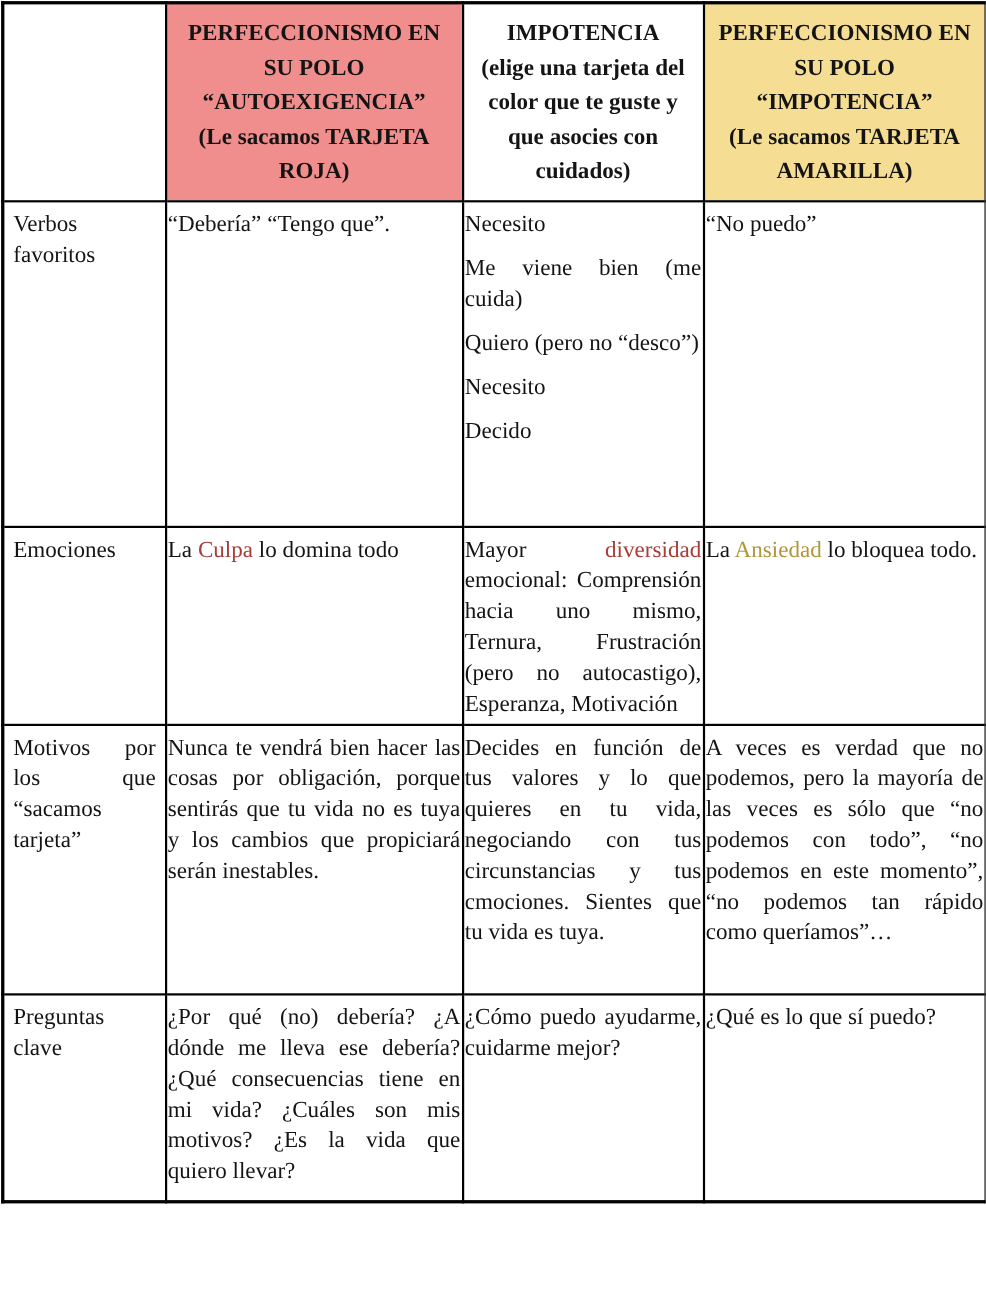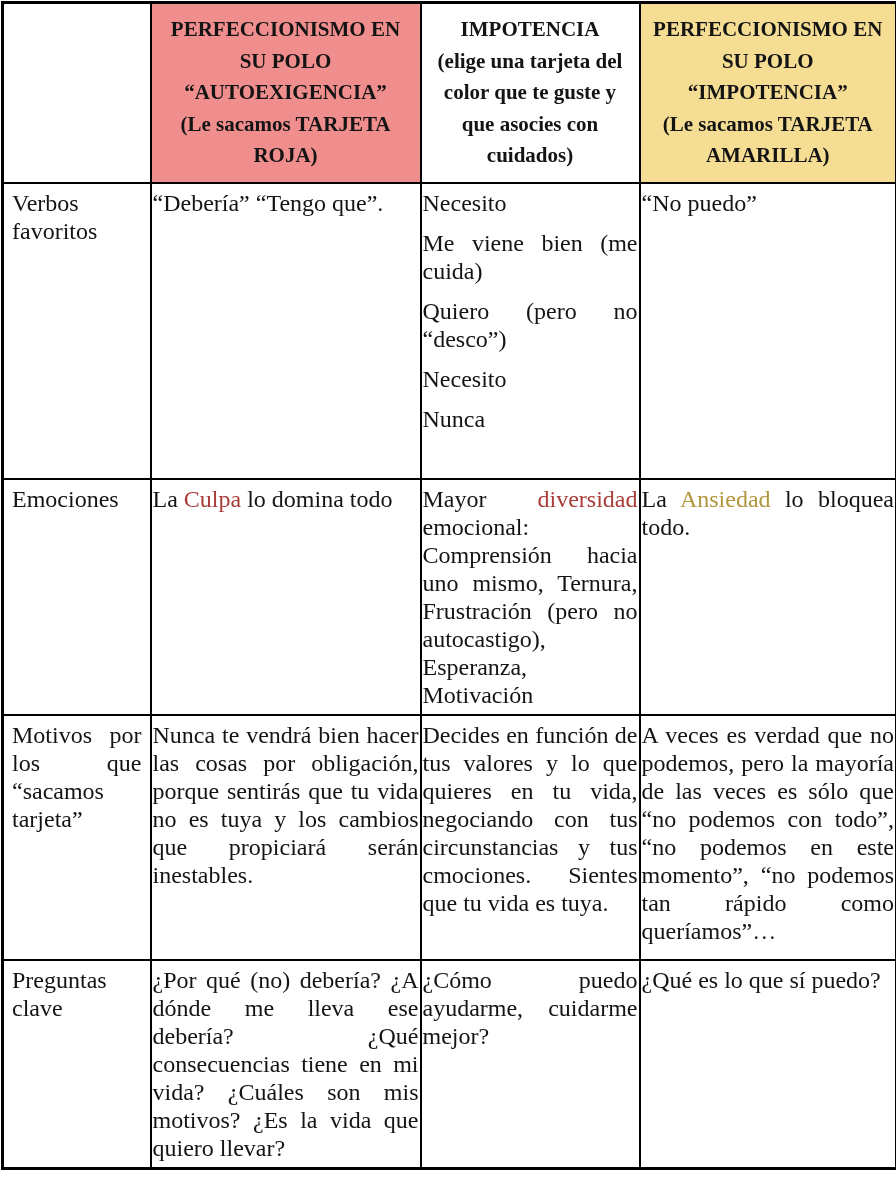--- a/index.html
+++ b/index.html
@@ -48,21 +48,21 @@
     line-height:1.5;
     text-align:center;
     vertical-align:middle;
     padding:4px 9px;
   }
   th.hdr-pink{background:var(--autoexigencia-bg);}
   th.hdr-yellow{background:var(--impotencia-bg);font-family:Liberation Serif, serif;}
   th.hdr-white{background:var(--page-bg);}
   .hdr-sub{}
   td.cell, td.label-cell{
-    font-size:24px;
+    font-size:21px;
     line-height:28px;
     text-align:justify;
     text-justify:inter-word;
   }
   td.label-cell{padding:5px 8px;}
   p.para{margin:0;}
   p.para + p.para{margin-top:12px;}
   span.accent-red{color:var(--accent-red);}
   span.accent-gold{color:var(--accent-gold);}
 </style>
@@ -100,21 +100,21 @@
             <p class="para">Verbos favoritos</p>
           </td>
           <td class="cell">
             <p class="para">“Debería” “Tengo que”.</p>
           </td>
           <td class="cell">
             <p class="para">Necesito</p>
             <p class="para">Me viene bien (me cuida)</p>
             <p class="para">Quiero (pero no “desco”)</p>
             <p class="para">Necesito</p>
-            <p class="para">Nunca</p>
+            <p class="para">Decido</p>
           </td>
           <td class="cell">
             <p class="para">“No puedo”</p>
           </td>
         </tr>
         <tr class="body-row row-emociones">
           <td class="label-cell">
             <p class="para">Emociones</p>
           </td>
           <td class="cell">

